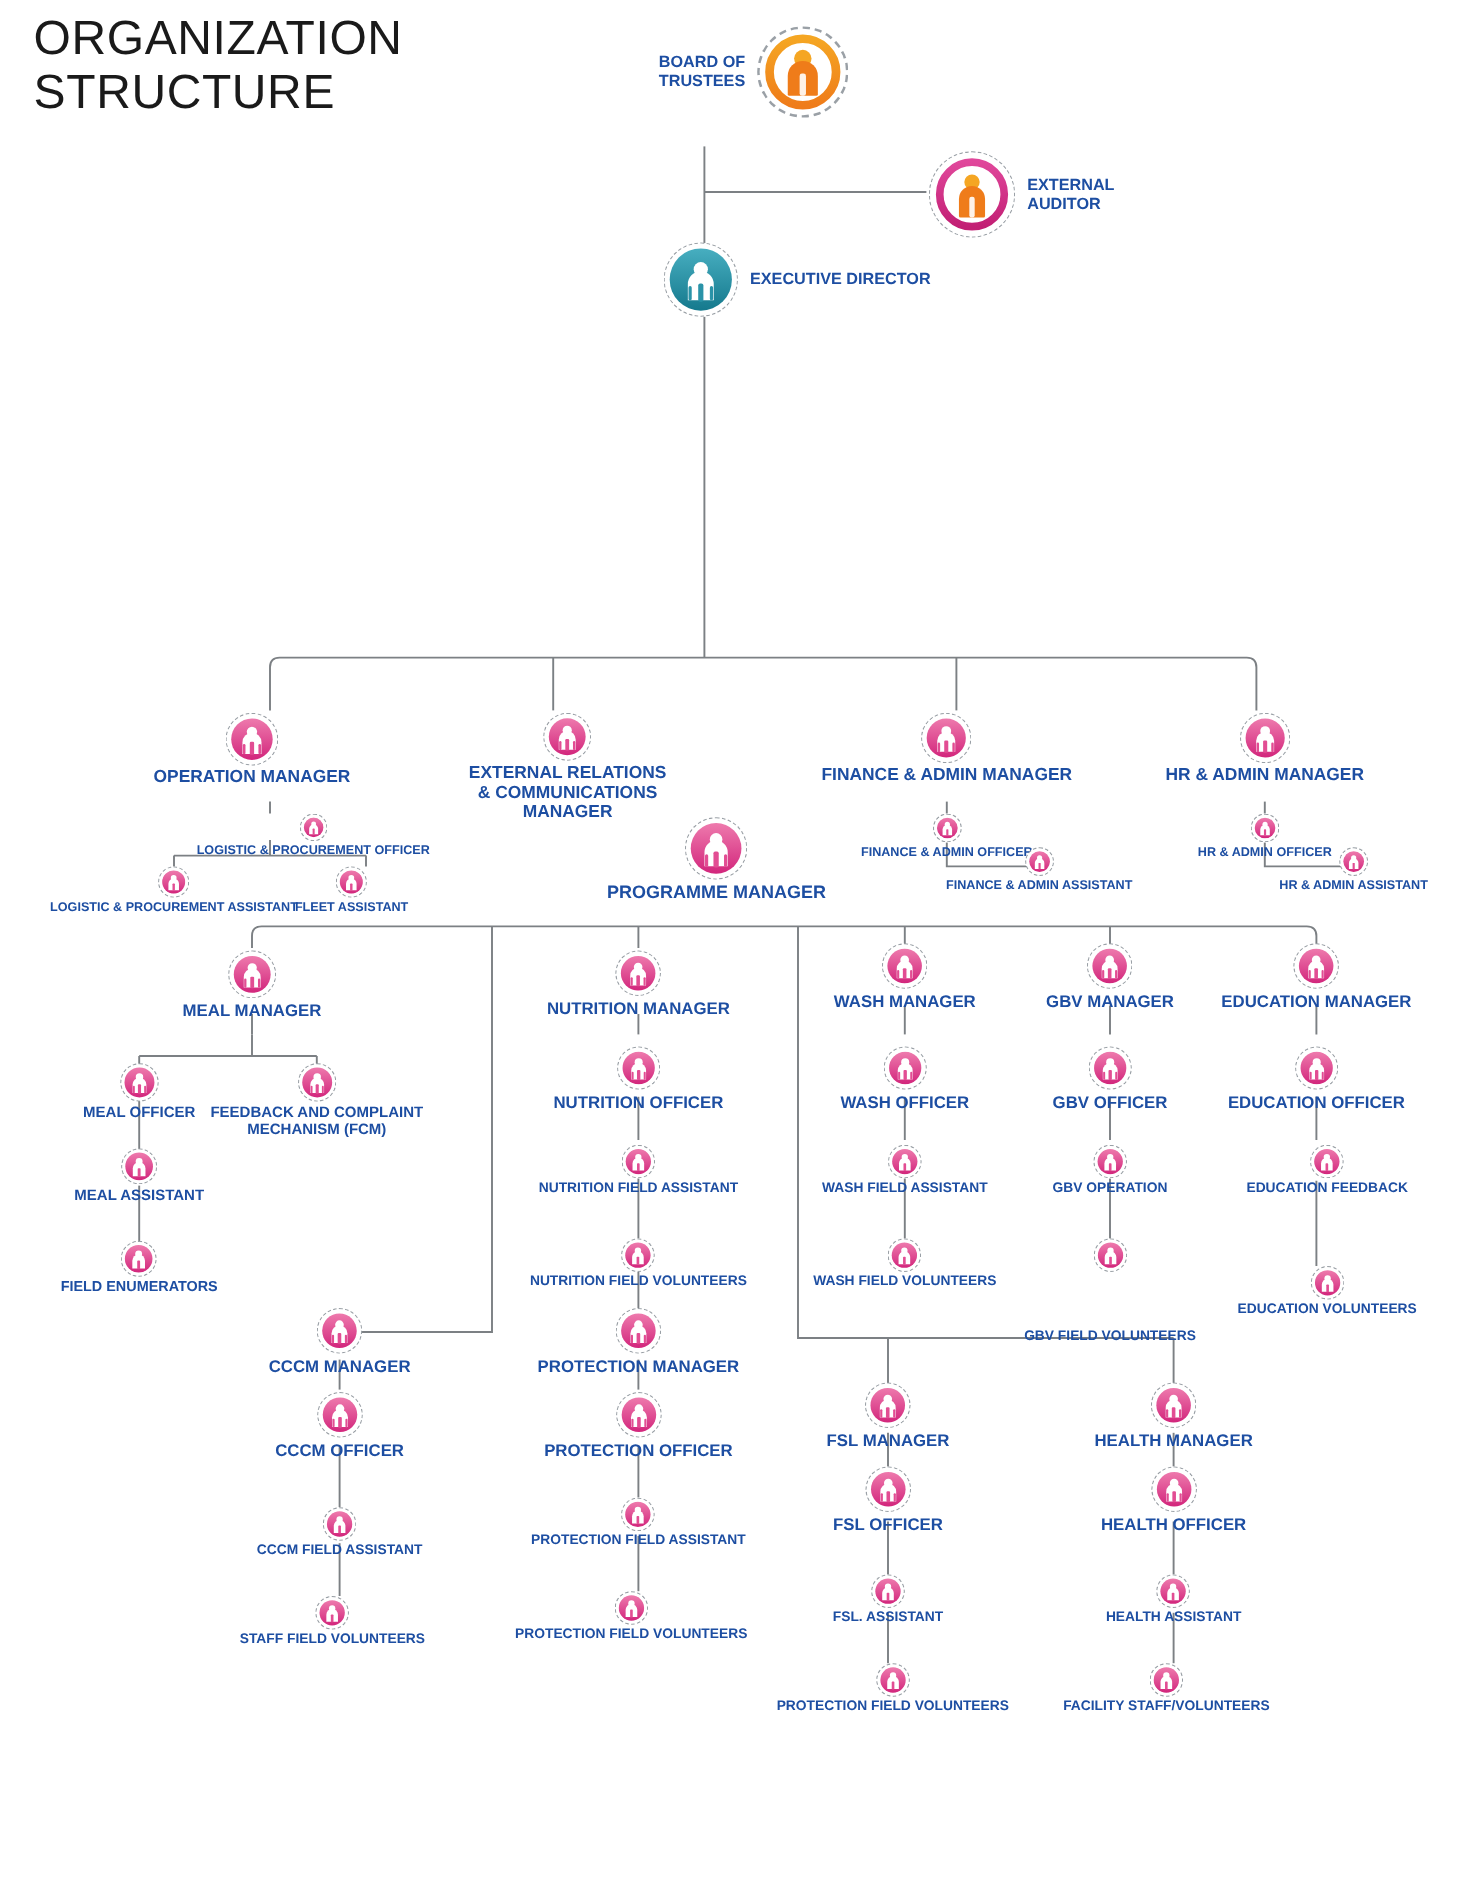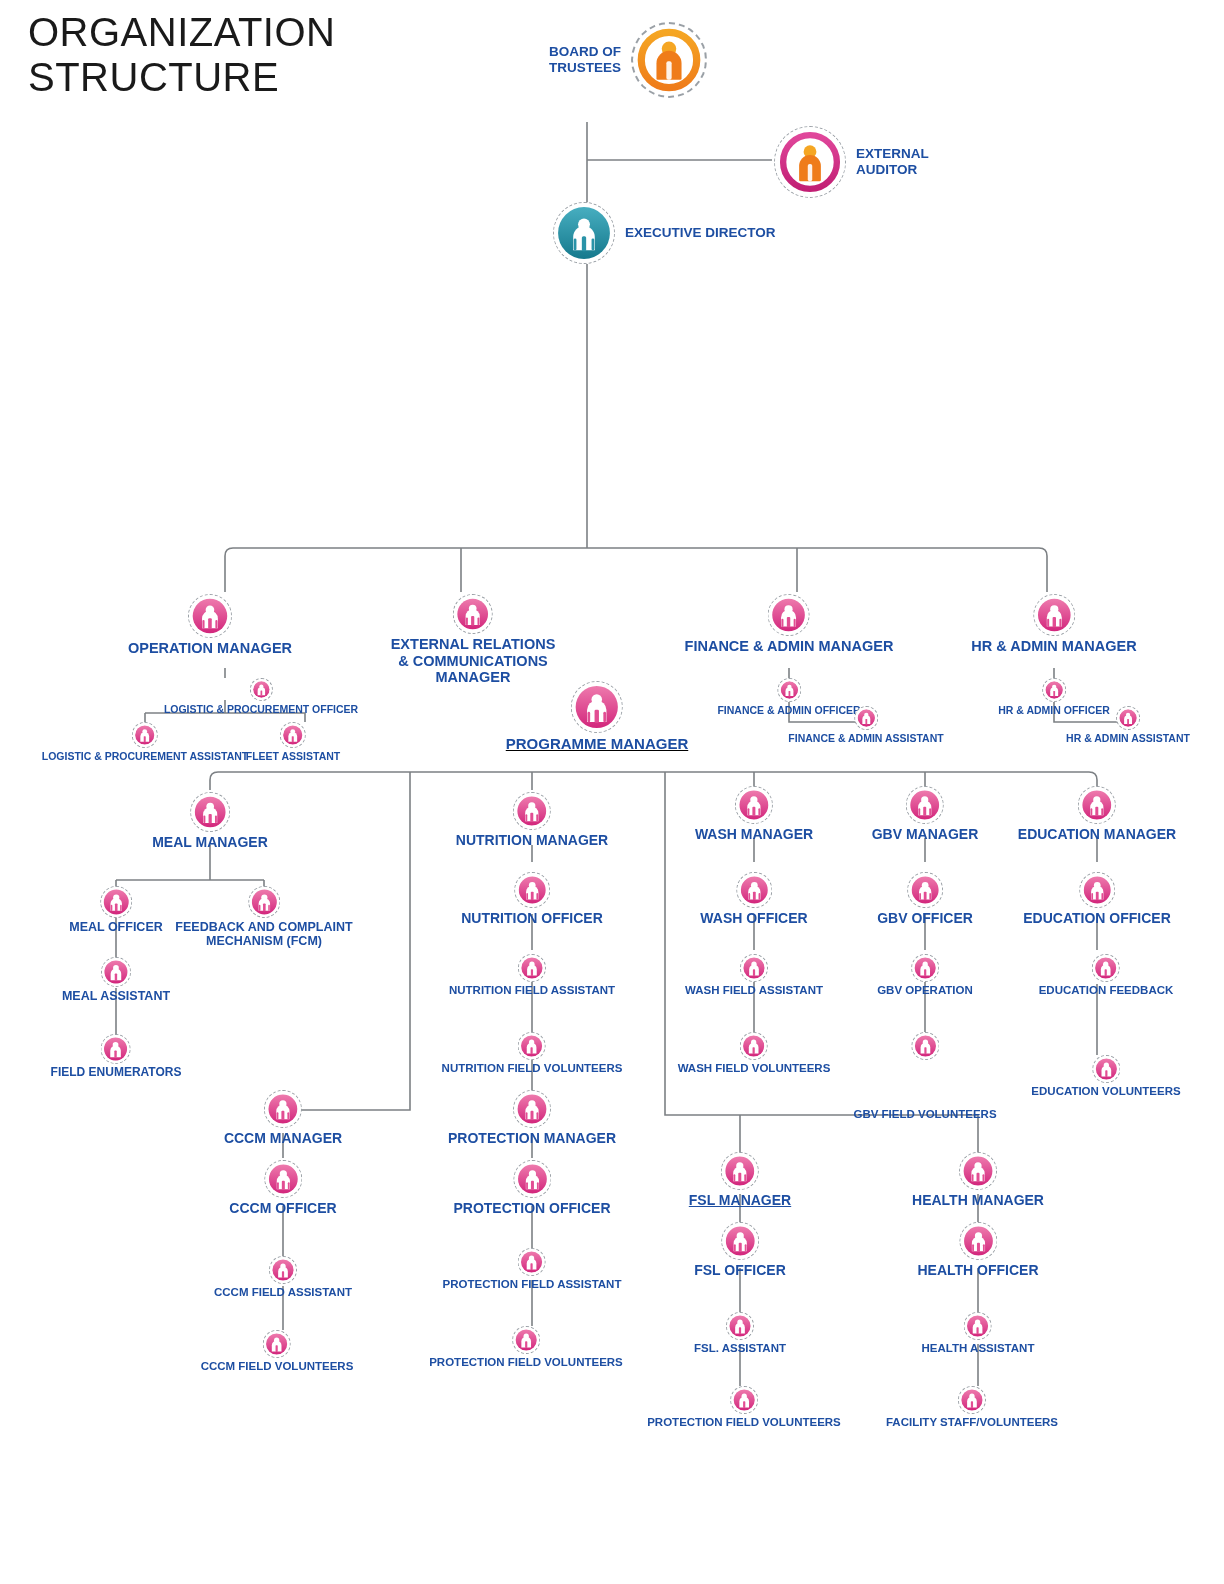--- a/index.html
+++ b/index.html
@@ -271,21 +271,21 @@
         <circle cx="50" cy="33" r="12" fill="#ffffff"></circle>
         <path d="M28 84 V57 a22 22 0 0 1 44 0 V84 Z" fill="#ffffff"></path>
         <rect x="45" y="56" width="10" height="30" rx="3" fill="#e24d93"></rect>
         <rect x="29" y="61" width="6" height="24" rx="3" fill="#e24d93"></rect>
         <rect x="65" y="61" width="6" height="24" rx="3" fill="#e24d93"></rect>
       </svg>
     </div>
     <span class="lbl" style="font-size:14.5px;">HR &amp; ADMIN MANAGER</span>
   </div>
 
-  <div class="node" style="left:597px; top:681px;text-decoration:underline;">
+  <div class="node" style="left:597px; top:681px;">
     <div class="av" style="width:52px;height:52px;">
       <svg class="disc" viewBox="0 0 100 100">
         <circle cx="50" cy="50" r="48" fill="url(#gPink)"></circle>
         <circle cx="50" cy="33" r="12" fill="#ffffff"></circle>
         <path d="M28 84 V57 a22 22 0 0 1 44 0 V84 Z" fill="#ffffff"></path>
         <rect x="45" y="56" width="10" height="30" rx="3" fill="#e24d93"></rect>
         <rect x="29" y="61" width="6" height="24" rx="3" fill="#e24d93"></rect>
         <rect x="65" y="61" width="6" height="24" rx="3" fill="#e24d93"></rect>
       </svg>
     </div>
@@ -693,21 +693,21 @@
 
   <div class="node" style="left:277px; top:1330px;">
     <div class="av" style="width:28px;height:28px;border-width:1px;padding:2px;">
       <svg class="disc" viewBox="0 0 100 100">
         <circle cx="50" cy="50" r="48" fill="url(#gPink)"></circle>
         <circle cx="50" cy="33" r="12" fill="#ffffff"></circle>
         <path d="M28 84 V57 a22 22 0 0 1 44 0 V84 Z" fill="#ffffff"></path>
         <rect x="45" y="56" width="10" height="30" rx="3" fill="#e24d93"></rect>
       </svg>
     </div>
-    <span class="lbl" style="font-size:11.5px;">CCCM FIELD VOLUNTEERS</span>
+    <span class="lbl" style="font-size:11.5px;">STAFF FIELD VOLUNTEERS</span>
   </div>
 
   <div class="node" style="left:532px; top:1090px;">
     <div class="av" style="width:38px;height:38px;">
       <svg class="disc" viewBox="0 0 100 100">
         <circle cx="50" cy="50" r="48" fill="url(#gPink)"></circle>
         <circle cx="50" cy="33" r="12" fill="#ffffff"></circle>
         <path d="M28 84 V57 a22 22 0 0 1 44 0 V84 Z" fill="#ffffff"></path>
         <rect x="45" y="56" width="10" height="30" rx="3" fill="#e24d93"></rect>
         <rect x="29" y="61" width="6" height="24" rx="3" fill="#e24d93"></rect>
@@ -759,21 +759,21 @@
     <div class="av" style="width:38px;height:38px;">
       <svg class="disc" viewBox="0 0 100 100">
         <circle cx="50" cy="50" r="48" fill="url(#gPink)"></circle>
         <circle cx="50" cy="33" r="12" fill="#ffffff"></circle>
         <path d="M28 84 V57 a22 22 0 0 1 44 0 V84 Z" fill="#ffffff"></path>
         <rect x="45" y="56" width="10" height="30" rx="3" fill="#e24d93"></rect>
         <rect x="29" y="61" width="6" height="24" rx="3" fill="#e24d93"></rect>
         <rect x="65" y="61" width="6" height="24" rx="3" fill="#e24d93"></rect>
       </svg>
     </div>
-    <span class="lbl" style="font-size:14px;text-decoration:underline;">FSL MANAGER</span>
+    <span class="lbl" style="font-size:14px;">FSL MANAGER</span>
   </div>
 
   <div class="node" style="left:740px; top:1222px;">
     <div class="av" style="width:38px;height:38px;">
       <svg class="disc" viewBox="0 0 100 100">
         <circle cx="50" cy="50" r="48" fill="url(#gPink)"></circle>
         <circle cx="50" cy="33" r="12" fill="#ffffff"></circle>
         <path d="M28 84 V57 a22 22 0 0 1 44 0 V84 Z" fill="#ffffff"></path>
         <rect x="45" y="56" width="10" height="30" rx="3" fill="#e24d93"></rect>
         <rect x="29" y="61" width="6" height="24" rx="3" fill="#e24d93"></rect>

